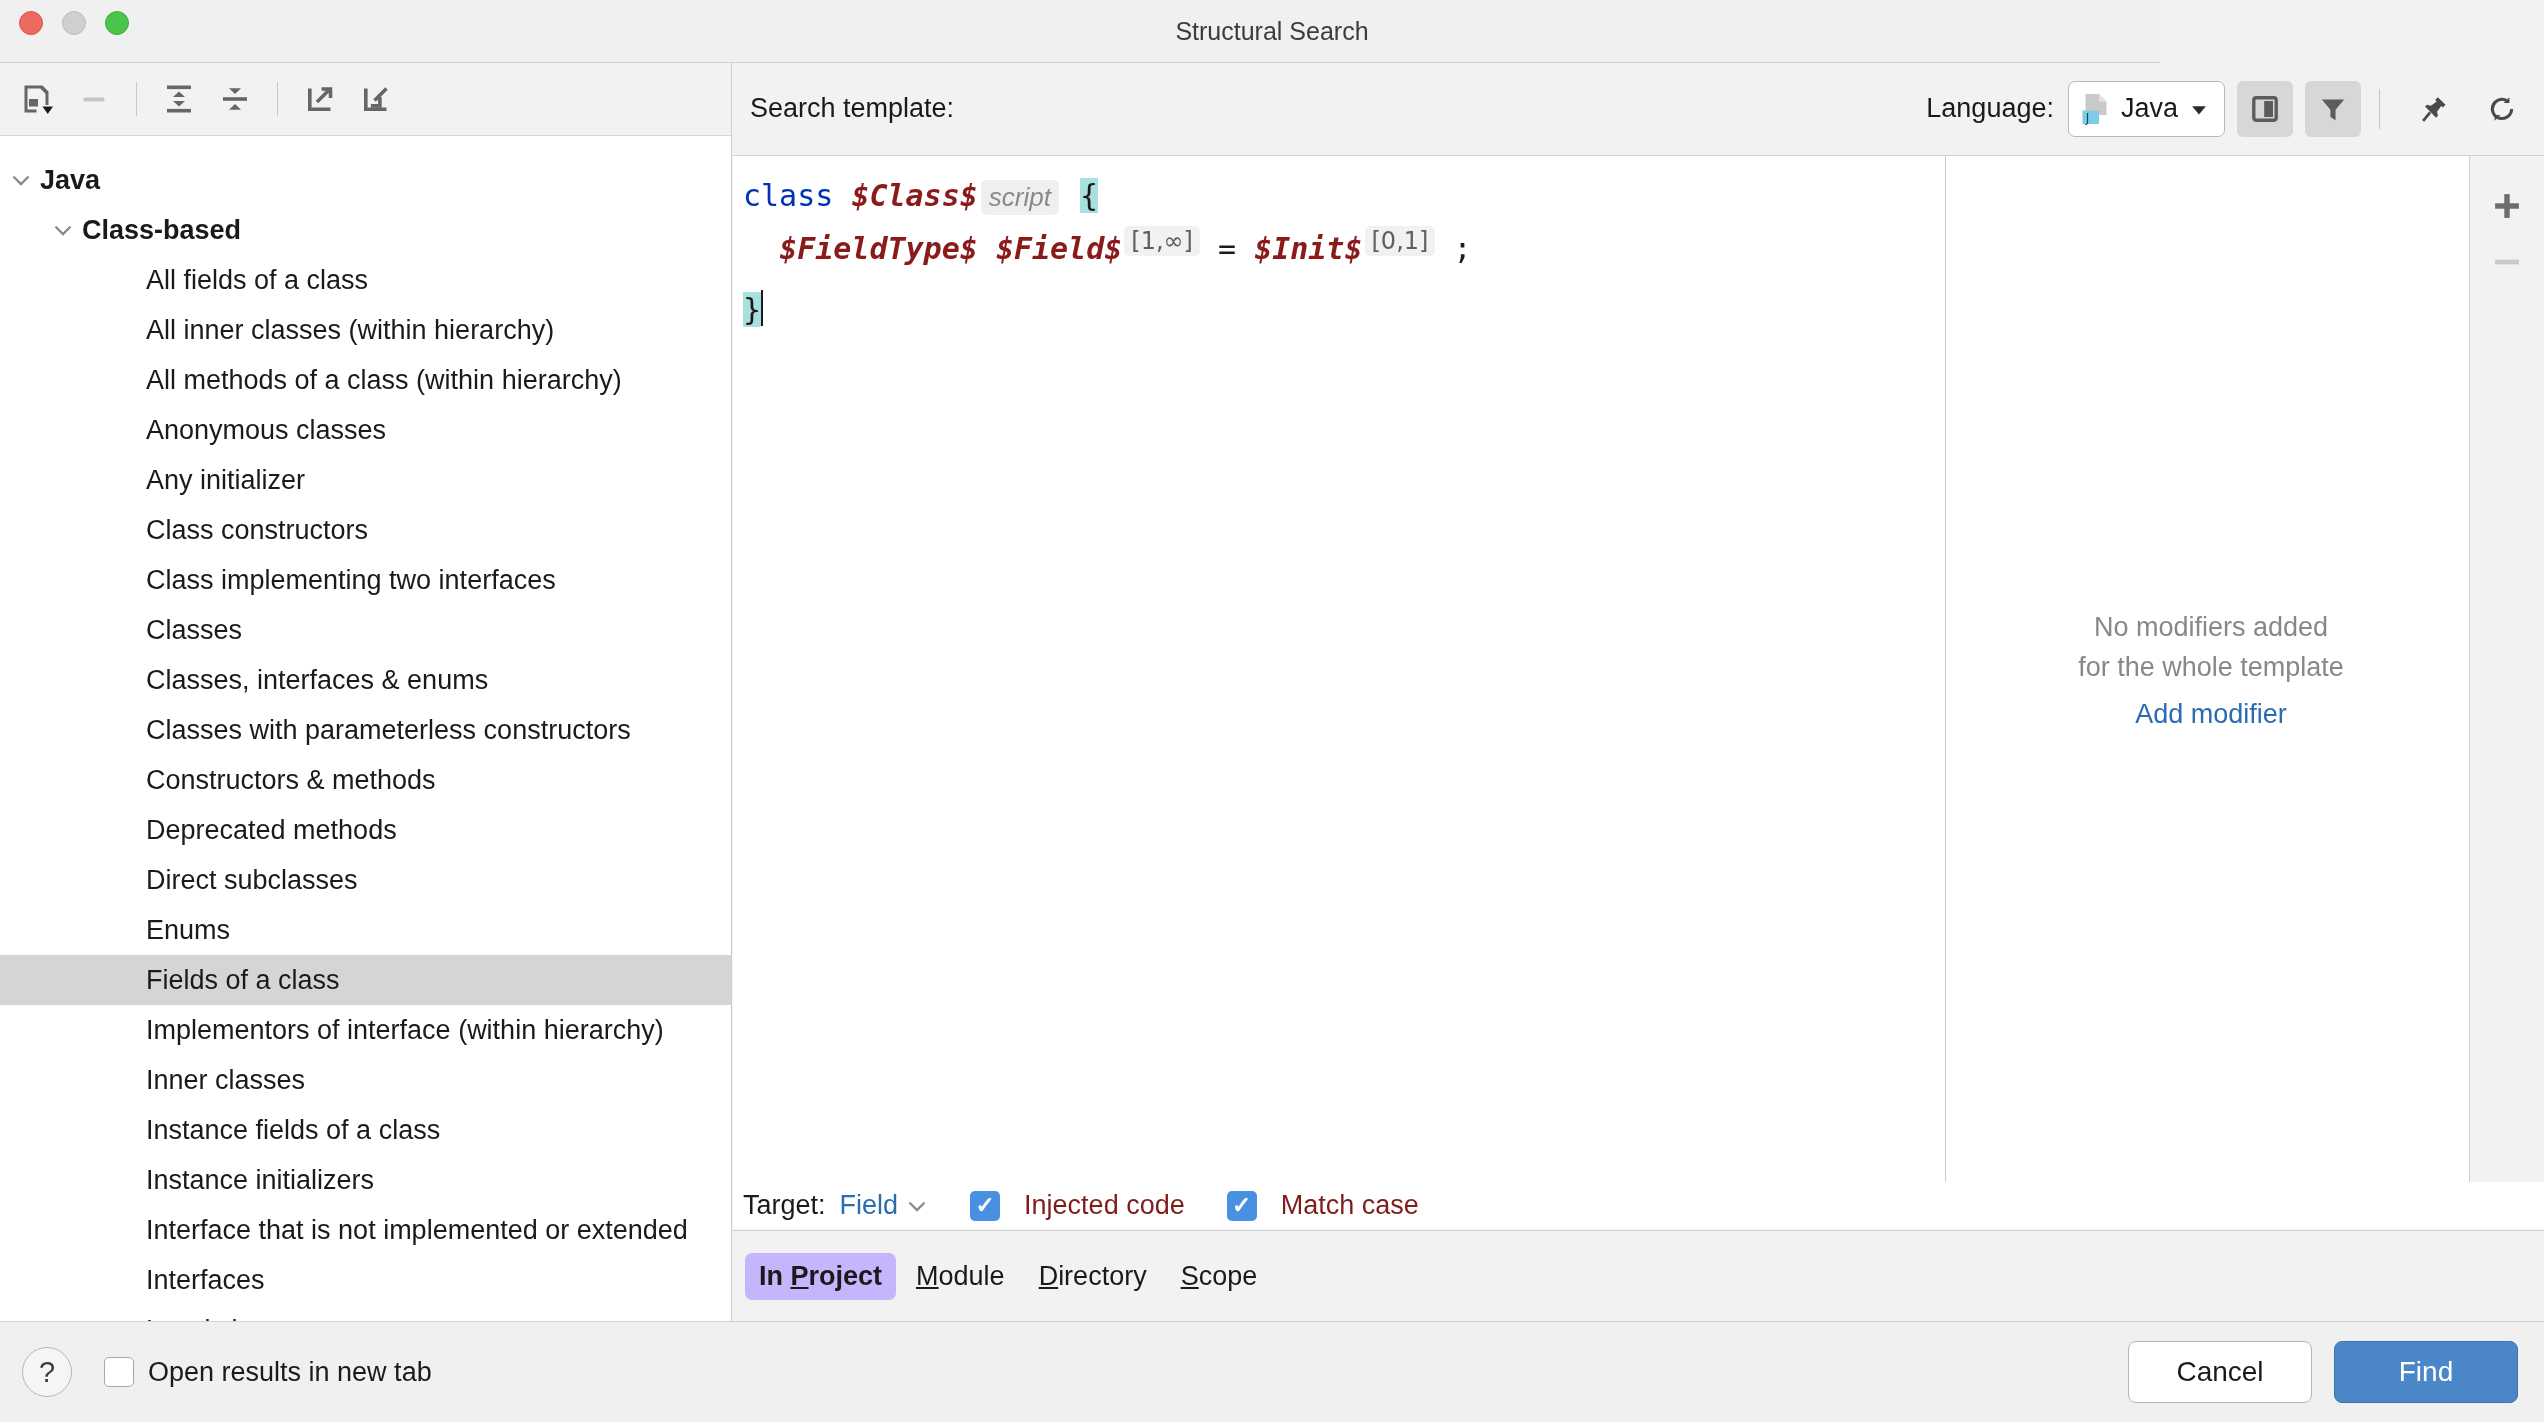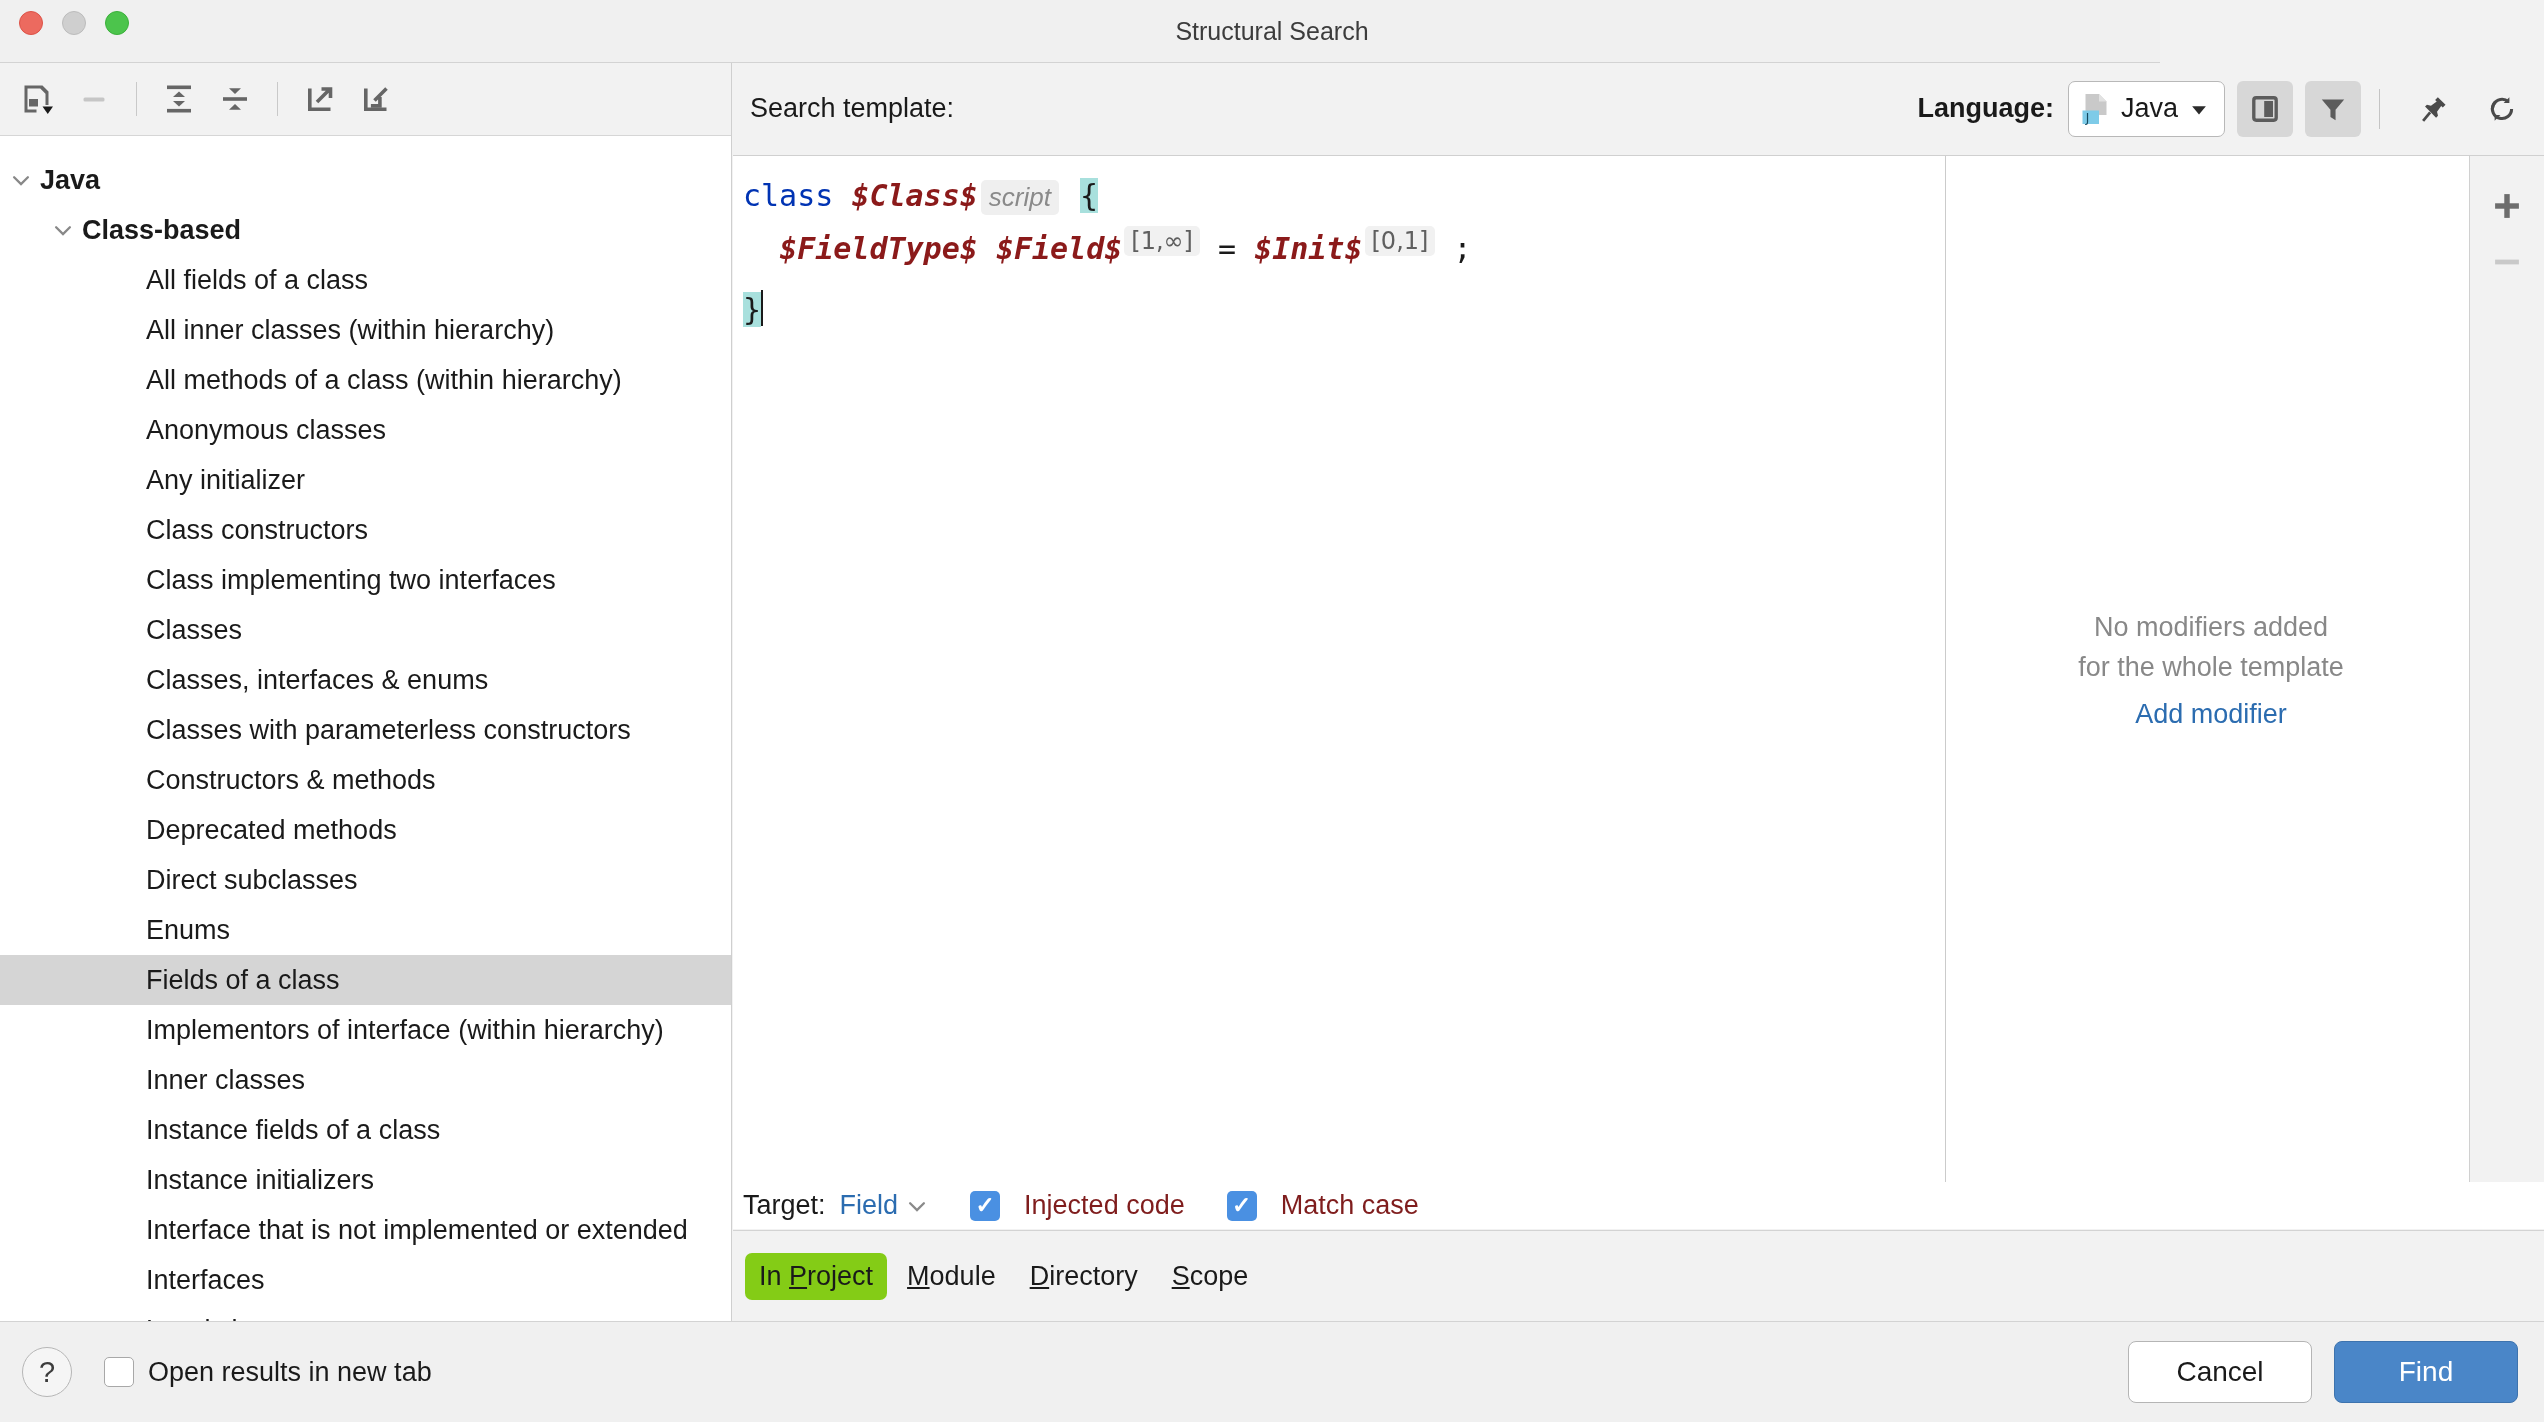--- a/index.html
+++ b/index.html
@@ -87,21 +87,21 @@
     position: absolute; left: 0; top: 0; right: 0; height: 91px;
     display: flex; align-items: center;
     background: #f2f2f2;
   }
   .template-label {
     margin-left: 17px; font-size: 27px; color: #1a1a1a;
   }
   .hdr-right {
     margin-left: auto; display: flex; align-items: center; padding-right: 14px;
   }
-  .lang-label { font-size: 27px; color: #1a1a1a; margin-right: 14px; font-weight: bold; }
+  .lang-label { font-size: 27px; color: #1a1a1a; margin-right: 14px; }
   .lang-combo {
     display: flex; align-items: center; gap: 10px;
     height: 56px; padding: 0 14px 0 12px;
     background: #ffffff; border: 1px solid #b8b8b8; border-radius: 7px;
   }
   .lang-combo .lbl { font-size: 27px; color: #1a1a1a; }
   .hdr-btn {
     width: 56px; height: 56px; margin-left: 12px;
     display: flex; align-items: center; justify-content: center;
     border-radius: 6px;
@@ -199,21 +199,21 @@
   .scope-bar {
     position: absolute; left: 0; right: 0; bottom: 0; height: 91px;
     background: #f2f2f2; border-top: 1px solid #d3d3d3;
     display: flex; align-items: center; padding-left: 12px; gap: 6px;
   }
   .scope-tab {
     font-size: 27px; color: #1a1a1a;
     padding: 8px 14px; border-radius: 7px;
     cursor: pointer;
   }
-  .scope-tab.active { background: #84cc16; }
+  .scope-tab.active { background: #c4b5fd; font-weight: bold; }
   .mn { text-decoration: underline; }
 
   
   .footer {
     position: absolute; left: 0; bottom: 0; width: 2544px; height: 101px;
     background: #f0f0f0;
     border-top: 1px solid #d3d3d3;
     display: flex; align-items: center;
   }
   .help-btn {

